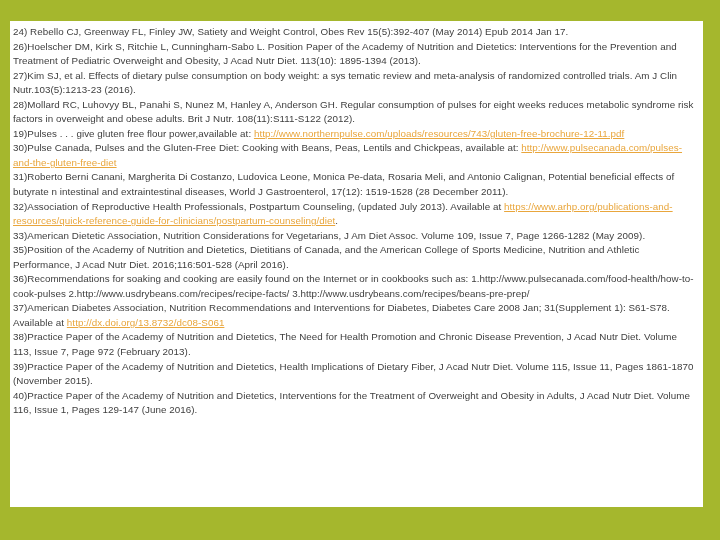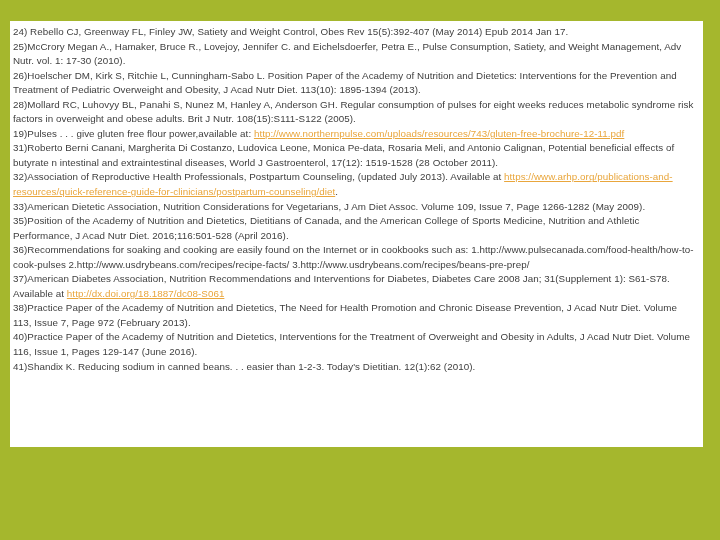--- a/index.html
+++ b/index.html
@@ -19,21 +19,21 @@
     background: var(--bg);
     position: relative;
     overflow: hidden;
     font-family: "Liberation Sans", "DejaVu Sans", sans-serif;
   }
   .slide-panel {
     position: absolute;
     left: 10px;
     top: 21px;
     width: 693px;
-    height: 426px;
+    height: 486px;
     background: var(--panel);
     overflow: hidden;
   }
   .references-list {
     padding: 4px 5px 0 3px;
     font-size: 9.8px;
     line-height: 14.55px;
     color: var(--text);
     letter-spacing: 0.05px;
   }
@@ -51,27 +51,28 @@
     word-break: break-word;
     margin-top: 39px;
   }
 </style>
 </head>
 <body>
 
 <div class="slide-panel">
   <div class="references-list">
       <p class="reference-item"><span>24) Rebello CJ, Greenway FL, Finley JW, Satiety and Weight Control, Obes Rev 15(5):392-407 (May 2014) Epub 2014 Jan 17.</span></p>
-      <p class="reference-item"><span>25)McCrory Megan A., Hamaker, Bruce R., Lovejoy, Jennifer C. and Eichelsdoerfer, Petra E., Pulse Consumption, Satiety, and Weight Management, Adv Nutr. vol. 1: 17-30 (2010).</span></p>
       <p class="reference-item"><span>26)Hoelscher DM, Kirk S, Ritchie L, Cunningham-Sabo L. Position Paper of the Academy of Nutrition and Dietetics: Interventions for the Prevention and Treatment of Pediatric Overweight and Obesity, J Acad Nutr Diet. 113(10): 1895-1394 (2013).</span></p>
-      <p class="reference-item"><span>28)Mollard RC, Luhovyy BL, Panahi S, Nunez M, Hanley A, Anderson GH. Regular consumption of pulses for eight weeks reduces metabolic syndrome risk factors in overweight and obese adults. Brit J Nutr. 108(15):S111-S122 (2005).</span></p>
+      <p class="reference-item"><span>27)Kim SJ, et al. Effects of dietary pulse consumption on body weight: a sys tematic review and meta-analysis of randomized controlled trials. Am J Clin Nutr.103(5):1213-23 (2016).</span></p>
+      <p class="reference-item"><span>28)Mollard RC, Luhovyy BL, Panahi S, Nunez M, Hanley A, Anderson GH. Regular consumption of pulses for eight weeks reduces metabolic syndrome risk factors in overweight and obese adults. Brit J Nutr. 108(11):S111-S122 (2012).</span></p>
       <p class="reference-item"><span>19)Pulses . . . give gluten free flour power,available at: </span><a class="ref-link">http://www.northernpulse.com/uploads/resources/743/gluten-free-brochure-12-11.pdf</a></p>
-      <p class="reference-item"><span>31)Roberto Berni Canani, Margherita Di Costanzo, Ludovica Leone, Monica Pe-data, Rosaria Meli, and Antonio Calignan, Potential beneficial effects of butyrate n intestinal and extraintestinal diseases, World J Gastroenterol, 17(12): 1519-1528 (28 October 2011).</span></p>
+      <p class="reference-item"><span>30)Pulse Canada, Pulses and the Gluten-Free Diet: Cooking with Beans, Peas, Lentils and Chickpeas, available at: </span><a class="ref-link">http://www.pulsecanada.com/pulses-and-the-gluten-free-diet</a></p>
+      <p class="reference-item"><span>31)Roberto Berni Canani, Margherita Di Costanzo, Ludovica Leone, Monica Pe-data, Rosaria Meli, and Antonio Calignan, Potential beneficial effects of butyrate n intestinal and extraintestinal diseases, World J Gastroenterol, 17(12): 1519-1528 (28 December 2011).</span></p>
       <p class="reference-item"><span>32)Association of Reproductive Health Professionals, Postpartum Counseling, (updated July 2013). Available at </span><a class="ref-link">https://www.arhp.org/publications-and-resources/quick-reference-guide-for-clinicians/postpartum-counseling/diet</a><span>.</span></p>
       <p class="reference-item"><span>33)American Dietetic Association, Nutrition Considerations for Vegetarians, J Am Diet Assoc. Volume 109, Issue 7, Page 1266-1282 (May 2009).</span></p>
       <p class="reference-item"><span>35)Position of the Academy of Nutrition and Dietetics, Dietitians of Canada, and the American College of Sports Medicine, Nutrition and Athletic Performance, J Acad Nutr Diet. 2016;116:501-528 (April 2016).</span></p>
       <p class="reference-item"><span>36)Recommendations for soaking and cooking are easily found on the Internet or in cookbooks such as: 1.http://www.pulsecanada.com/food-health/how-to-cook-pulses 2.http://www.usdrybeans.com/recipes/recipe-facts/ 3.http://www.usdrybeans.com/recipes/beans-pre-prep/</span></p>
-      <p class="reference-item"><span>37)American Diabetes Association, Nutrition Recommendations and Interventions for Diabetes, Diabetes Care 2008 Jan; 31(Supplement 1): S61-S78. Available at </span><a class="ref-link">http://dx.doi.org/18.1887/dc08-S061</a></p>
+      <p class="reference-item"><span>37)American Diabetes Association, Nutrition Recommendations and Interventions for Diabetes, Diabetes Care 2008 Jan; 31(Supplement 1): S61-S78. Available at </span><a class="ref-link">http://dx.doi.org/13.8732/dc08-S061</a></p>
       <p class="reference-item"><span>38)Practice Paper of the Academy of Nutrition and Dietetics, The Need for Health Promotion and Chronic Disease Prevention, J Acad Nutr Diet. Volume 113, Issue 7, Page 972 (February 2013).</span></p>
+      <p class="reference-item"><span>39)Practice Paper of the Academy of Nutrition and Dietetics, Health Implications of Dietary Fiber, J Acad Nutr Diet. Volume 115, Issue 11, Pages 1861-1870 (November 2015).</span></p>
       <p class="reference-item"><span>40)Practice Paper of the Academy of Nutrition and Dietetics, Interventions for the Treatment of Overweight and Obesity in Adults, J Acad Nutr Diet. Volume 116, Issue 1, Pages 129-147 (June 2016).</span></p>
-      <p class="reference-item"><span>41)Shandix K. Reducing sodium in canned beans. . . easier than 1-2-3. Today's Dietitian. 12(1):62 (2010).</span></p>
     </div>
 </div>
 
 </body></html>

